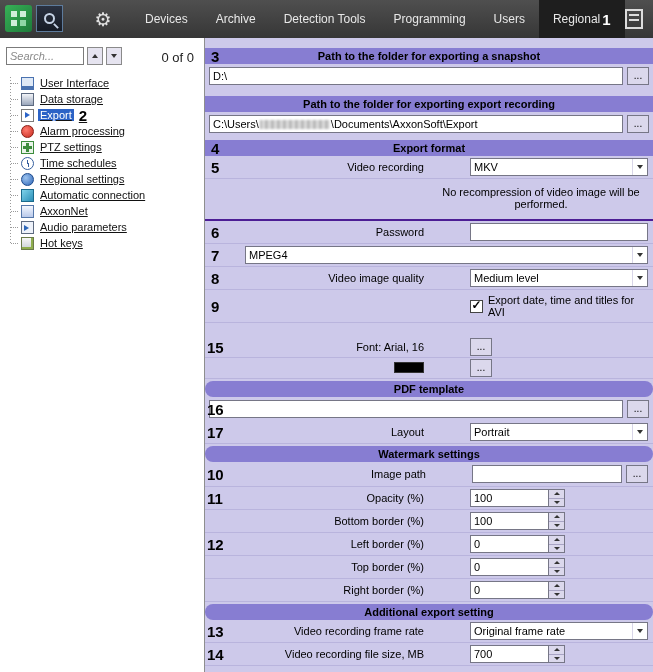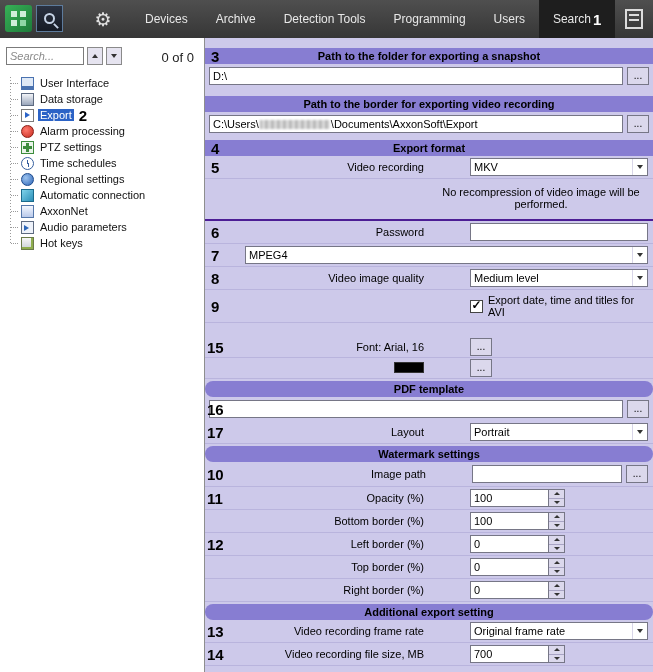--- a/index.html
+++ b/index.html
@@ -61,21 +61,21 @@
     width:16px; height:18px; margin-left:3px; background:#e6e4f0; border:1px solid #8a8a8a;
     display:flex; align-items:center; justify-content:center;
   }
   .counter { margin-left:auto; font-size:13px; color:#222; padding-right:4px; }
 
   .tree {
     margin-top:10px; position:relative;
     background-image:repeating-linear-gradient(to bottom,#9a9a9a 0 1px, transparent 1px 3px);
     background-size:1px calc(100% - 10px); background-position:10px 2px; background-repeat:no-repeat;
   }
-  .tree-item { display:flex; align-items:center; height:16px; font-size:11px; color:#111; }
+  .tree-item { display:flex; align-items:center; height:16px; font-size:11px; color:#111;text-decoration:underline; }
   .stub { width:7px; border-top:1px dotted #9a9a9a; margin-left:11px; margin-right:3px; }
   .ticon { width:13px; height:13px; margin-right:4px; flex:none; position:relative; }
   .tlabel { padding:0 2px; white-space:nowrap; }
   .tlabel.selected { background:#2c63c6; color:#fff; }
 
   .ic-ui { background:#dfe9f6; border:1px solid #4a72b0; box-shadow:inset 0 -3px 0 #4a72b0; }
   .ic-storage { background:linear-gradient(#f2f4f8,#9aa6bb); border:1px solid #5d6a80; }
   .ic-export { background:#fff; border:1px solid #7a7a7a; }
   .ic-export::after { content:""; position:absolute; left:3px; top:2px; border-top:3.5px solid transparent; border-bottom:3.5px solid transparent; border-left:5px solid #2a63c8; }
   .ic-alarm { background:radial-gradient(circle at 38% 35%,#ff7a6e,#c62b1f); border-radius:50%; border:1px solid #8a1d14; }
@@ -188,21 +188,21 @@
     <div class="menu-item">
         <span>Detection Tools</span>
       </div>
     <div class="menu-item">
         <span>Programming</span>
       </div>
     <div class="menu-item">
         <span>Users</span>
       </div>
     <div class="menu-item active">
-      <span>Search</span>
+      <span>Regional</span>
       <span class="ann-light">1</span>
     </div>
   </div>
   <div class="spacer"></div>
   <span class="panel-icon"></span>
 </div>
 
 <div class="content">
 
   <div class="sidebar">
@@ -281,21 +281,21 @@
     <div class="sec-header">
       <span class="ann">3</span>
       <span>Path to the folder for exporting a snapshot</span>
     </div>
     <div class="path-row">
       <input class="pinput" value="D:\" style="">
       <button class="dots">...</button>
     </div>
 
     <div class="sec-header mt8">
-      <span>Path to the border for exporting video recording</span>
+      <span>Path to the folder for exporting export recording</span>
     </div>
     <div class="path-row">
       <div class="pinput-div">
         <span>C:\Users\</span>
           <span class="redacted"></span>
           <span>\Documents\AxxonSoft\Export</span>
       </div>
       <button class="dots">...</button>
     </div>
 

